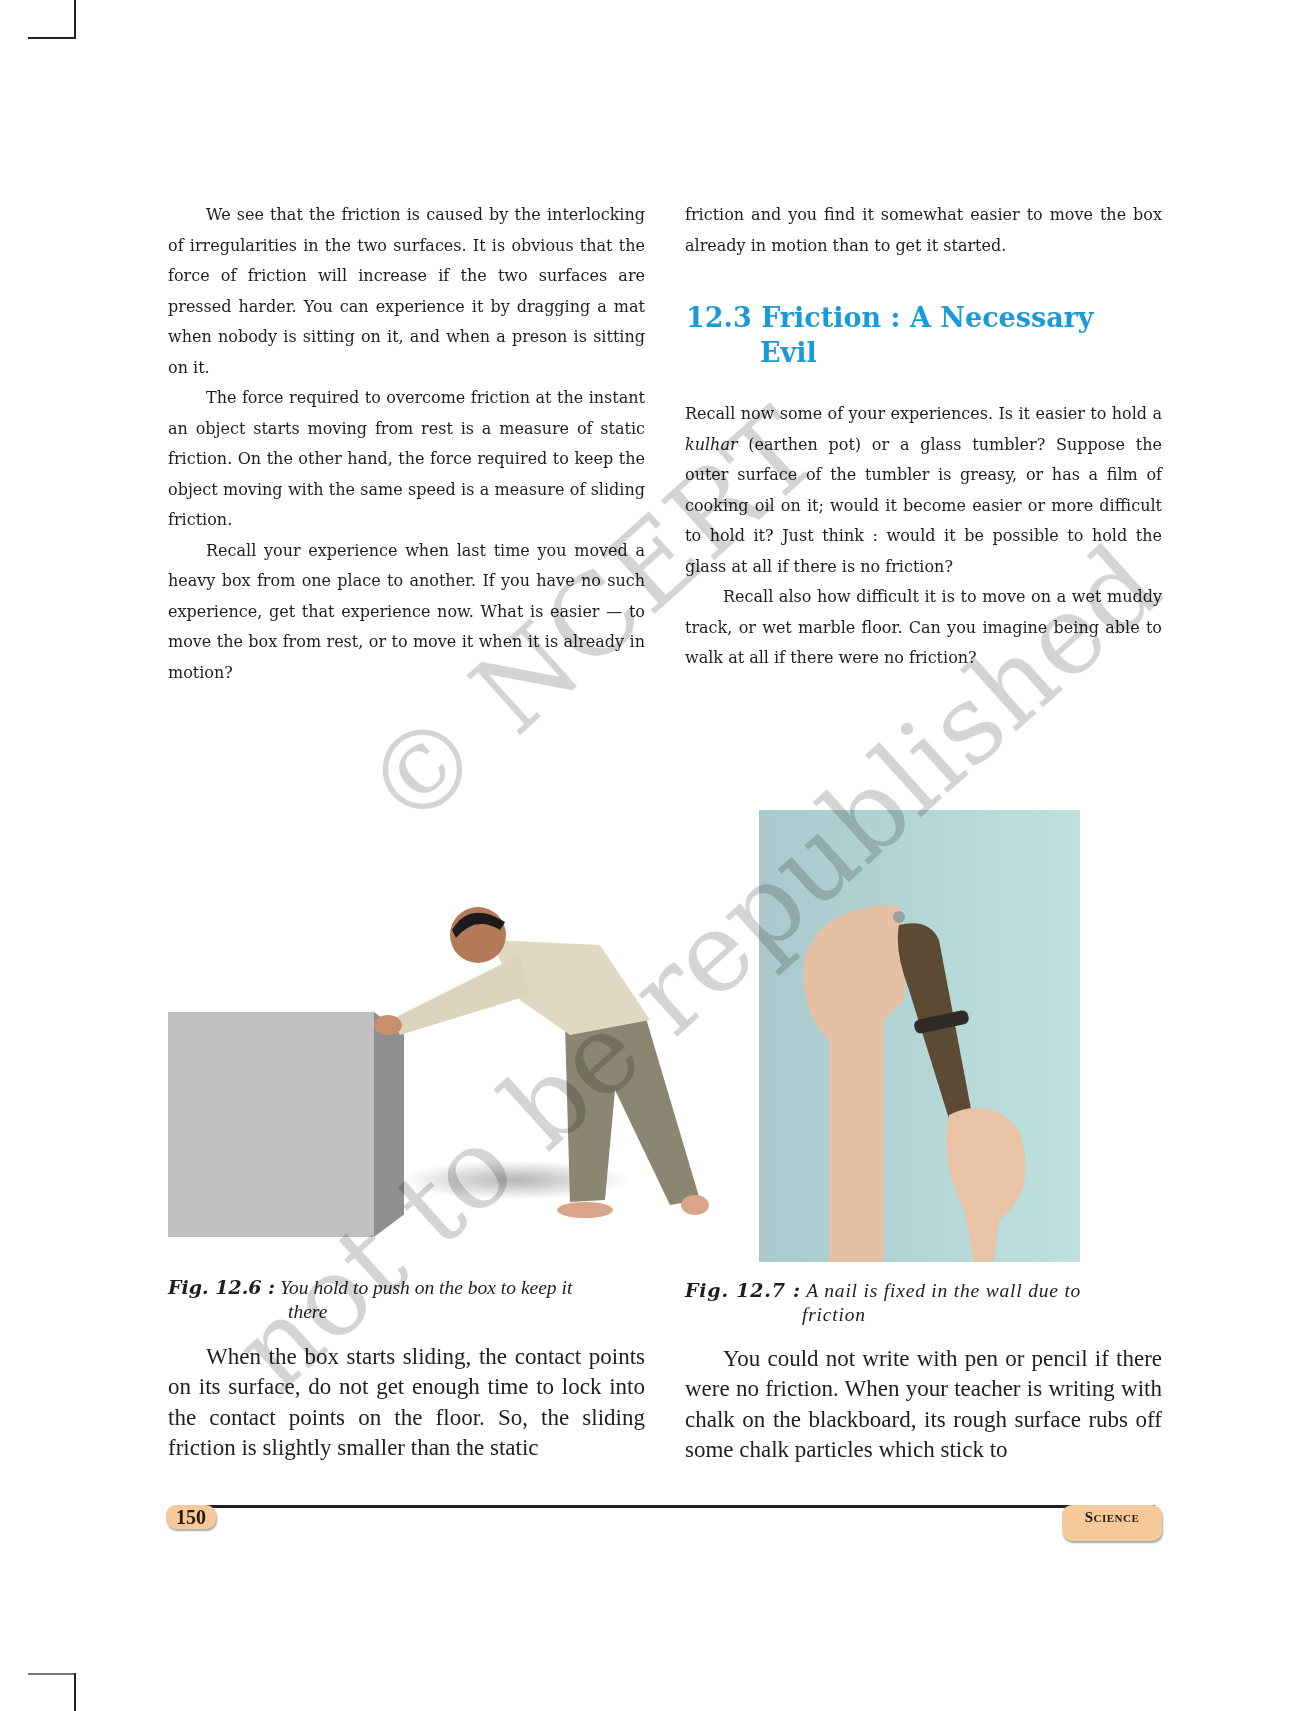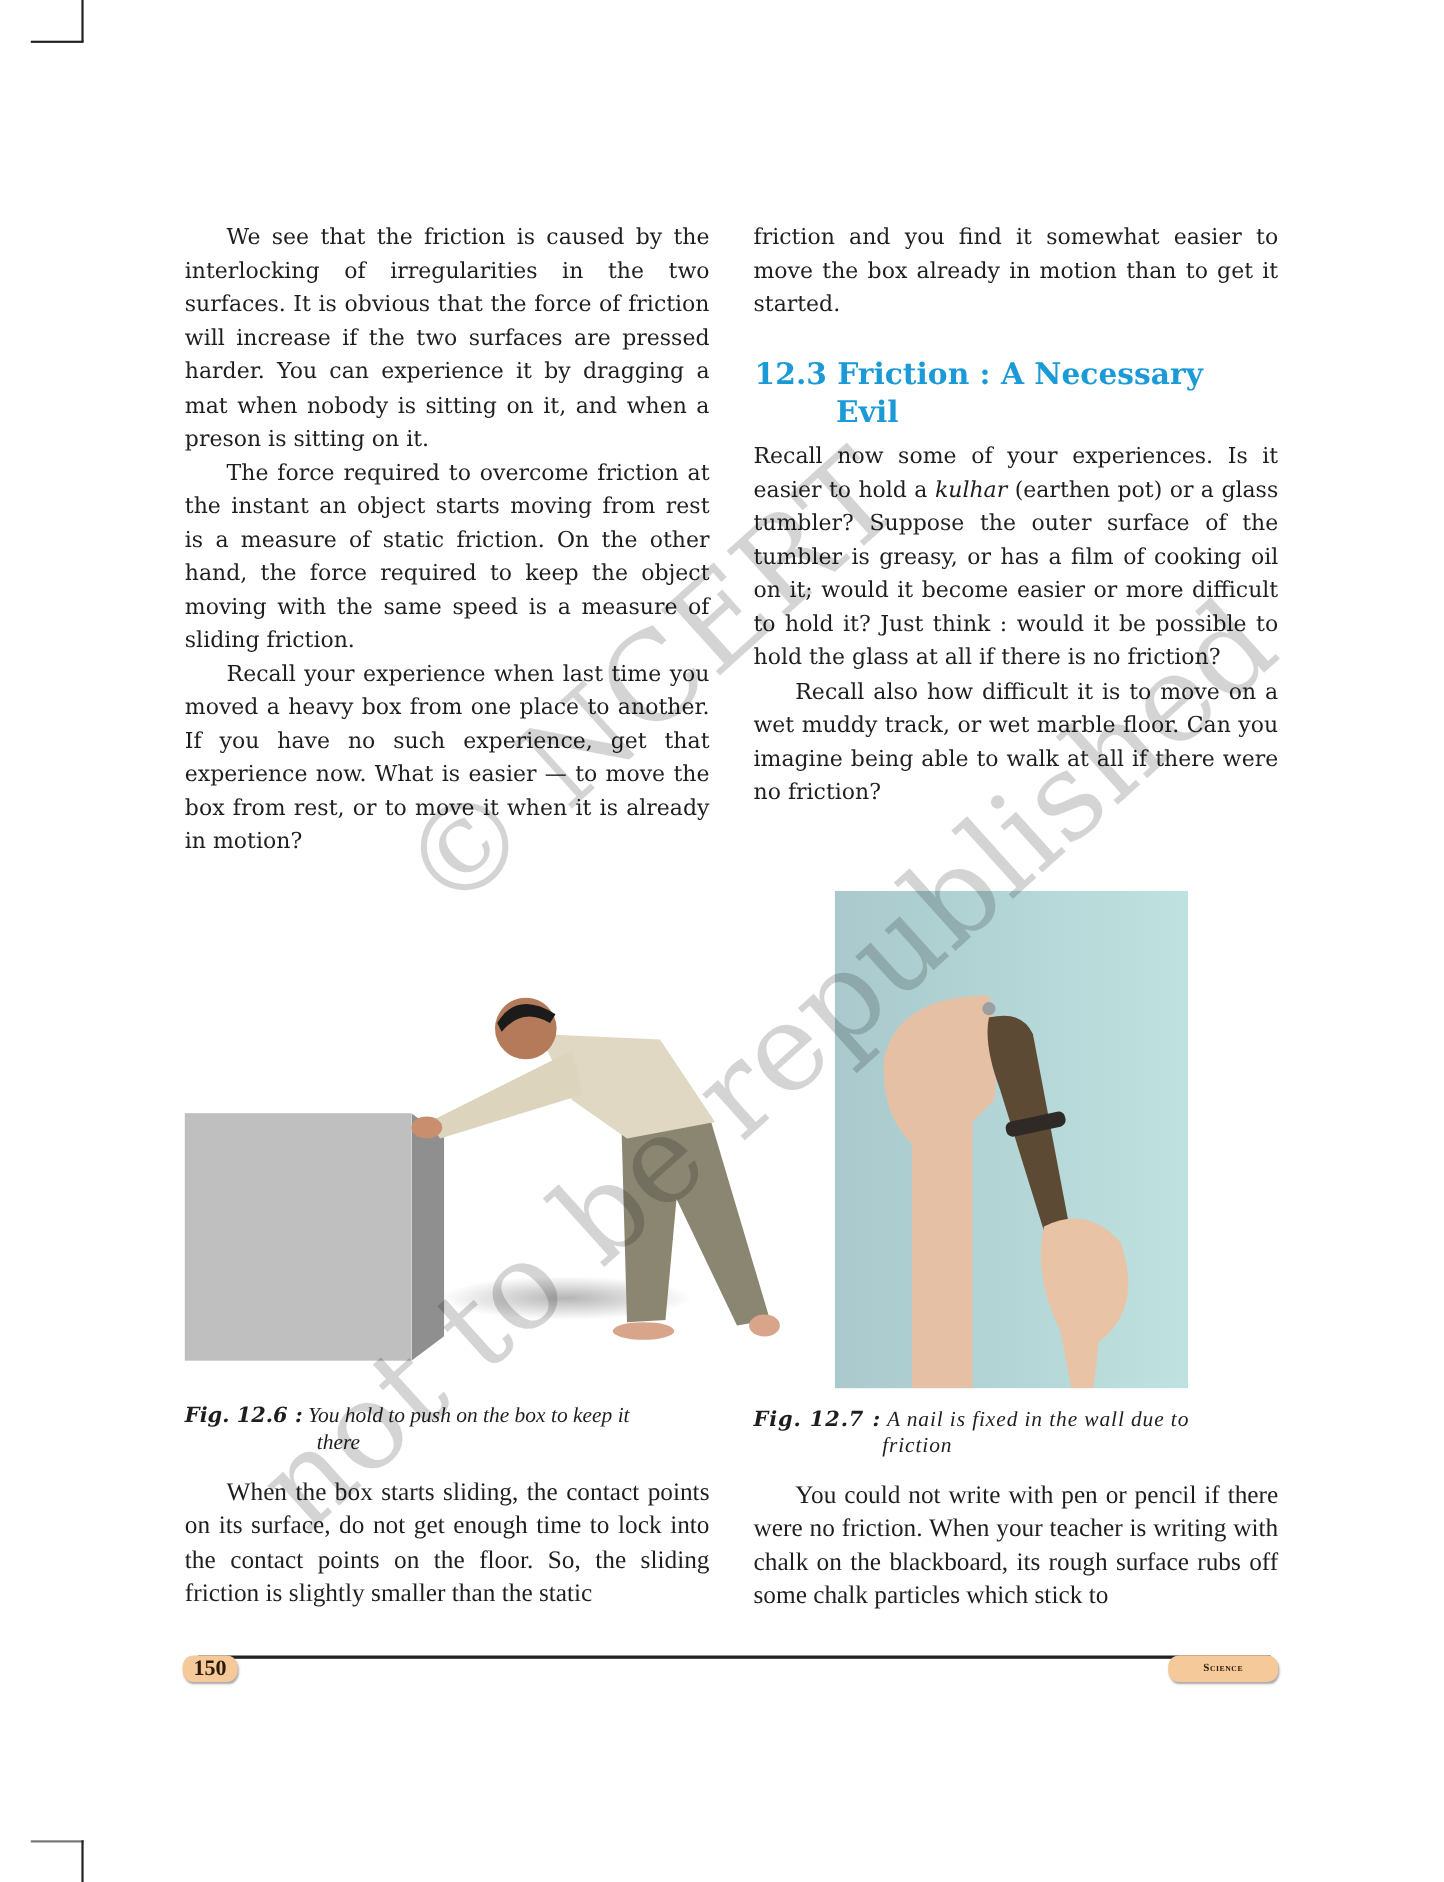--- a/index.html
+++ b/index.html
@@ -1,56 +1,56 @@
 <!DOCTYPE html>
 <html><head>
 <meta charset="utf-8">
 <style>
   html, body { margin:0; padding:0; background:#ffffff; }
   body { width:1313px; height:1711px; position:relative; overflow:hidden; font-family:"DejaVu Serif", serif; color:#1e1e1e; }
   .crop { position:absolute; background:#222; }
-  .col { position:absolute; font-size:20px; line-height:30.5px; text-align:justify; }
+  .col { position:absolute; font-size:16px; line-height:30.5px; text-align:justify; }
   .col p { margin:0; }
   .indent { text-indent:38px; }
   .heading { position:absolute; color:#1a9ad6; font-family:"DejaVu Serif", serif; font-weight:bold; font-size:27px; line-height:35px; }
   .heading .l2 { padding-left:74px; display:block; }
   .caption { position:absolute; font-size:19.5px; line-height:24px; font-style:italic; font-family:"Liberation Serif", serif; }
   .caption .lab { font-weight:bold; font-style:italic; font-family:"DejaVu Serif", serif; font-size:19px; }
   .caption .rest { display:block; }
   .narrow { font-family:"Liberation Serif", serif; font-size:23px; line-height:30.3px; }
   .box-front { position:absolute; left:168px; top:1012px; width:206px; height:225px; background:#bfbfbf; }
   .box-side { position:absolute; left:374px; top:1012px; width:30px; height:225px; background:#8f8f8f; clip-path:polygon(0 0,100% 10%,100% 90%,0 100%); }
   .floor-shadow { position:absolute; left:400px; top:1160px; width:230px; height:40px; border-radius:50%; background:radial-gradient(ellipse at center, rgba(120,120,120,.55), rgba(255,255,255,0) 70%); }
   .boy { position:absolute; left:370px; top:900px; width:380px; height:340px; }
   .photo2 { position:absolute; left:759px; top:810px; width:321px; height:452px; background:linear-gradient(90deg,#a9c9cc,#bfe2e0); }
   .watermark { position:absolute; color:rgba(0,0,0,0.17); font-family:"DejaVu Serif", serif; pointer-events:none; white-space:nowrap; }
   .footer-line { position:absolute; left:180px; top:1505px; width:975px; height:3px; background:#222; }
   .pill { position:absolute; background:#f6c99b; border-radius:10px; box-shadow:1px 2px 2px rgba(0,0,0,.35); font-family:"Liberation Serif", serif; font-weight:bold; color:#2a1a08; text-align:center; }
   .pagenum { left:166px; top:1505px; width:50px; height:24px; font-size:20px; line-height:24px; }
-  .subject { left:1062px; top:1505px; width:100px; height:24px; font-size:10px; line-height:24px; font-variant:small-caps; letter-spacing:0.5px; }
+  .subject { left:1062px; top:1505px; width:100px; height:36px; font-size:15px; line-height:24px; font-variant:small-caps; letter-spacing:0.5px; }
 </style>
 </head>
 <body>
 
 <div class="crop" style="left:74px;top:0;width:2px;height:38px;"></div>
 <div class="crop" style="left:28px;top:37px;width:48px;height:2px;"></div>
 <div class="crop" style="left:28px;top:1673px;width:48px;height:2px;background:#777;"></div>
 <div class="crop" style="left:74px;top:1673px;width:2px;height:38px;"></div>
 
 <div class="col" style="left:168px;top:200px;width:477px;">
   <p class="indent">We see that the friction is caused by the interlocking of irregularities in the two surfaces. It is obvious that the force of friction will increase if the two surfaces are pressed harder. You can experience it by dragging a mat when nobody is sitting on it, and when a preson is sitting on it.</p>
   <p class="indent">The force required to overcome friction at the instant an object starts moving from rest is a measure of static friction. On the other hand, the force required to keep the object moving with the same speed is a measure of sliding friction.</p>
   <p class="indent">Recall your experience when last time you moved a heavy box from one place to another. If you have no such experience, get that experience now. What is easier — to move the box from rest, or to move it when it is already in motion?</p>
 </div>
 
 <div class="col" style="left:685px;top:200px;width:477px;">
   <p>friction and you find it somewhat easier to move the box already in motion than to get it started.</p>
 </div>
 
-<div class="heading" style="left:686px;top:323px;width:480px;">
+<div class="heading" style="left:686px;top:300px;width:480px;">
   <span>12.3</span>
   <span>Friction : A Necessary</span>
   <span class="l2">Evil</span>
 </div>
 
 <div class="col" style="left:685px;top:399px;width:477px;">
   <p><span>Recall now some of your experiences. Is it easier to hold a </span><i>kulhar</i><span> (earthen pot) or a glass tumbler? Suppose the outer surface of the tumbler is greasy, or has a film of cooking oil on it; would it become easier or more difficult to hold it? Just think : would it be possible to hold the glass at all if there is no friction?</span></p>
   <p class="indent">Recall also how difficult it is to move on a wet muddy track, or wet marble floor. Can you imagine being able to walk at all if there were no friction?</p>
 </div>
 

